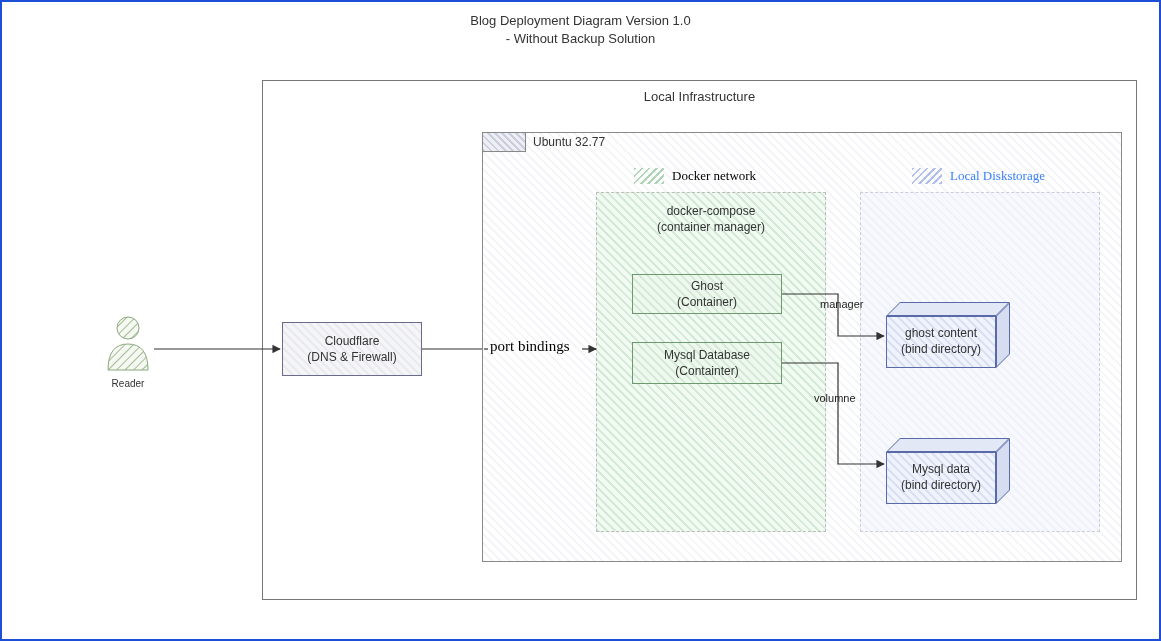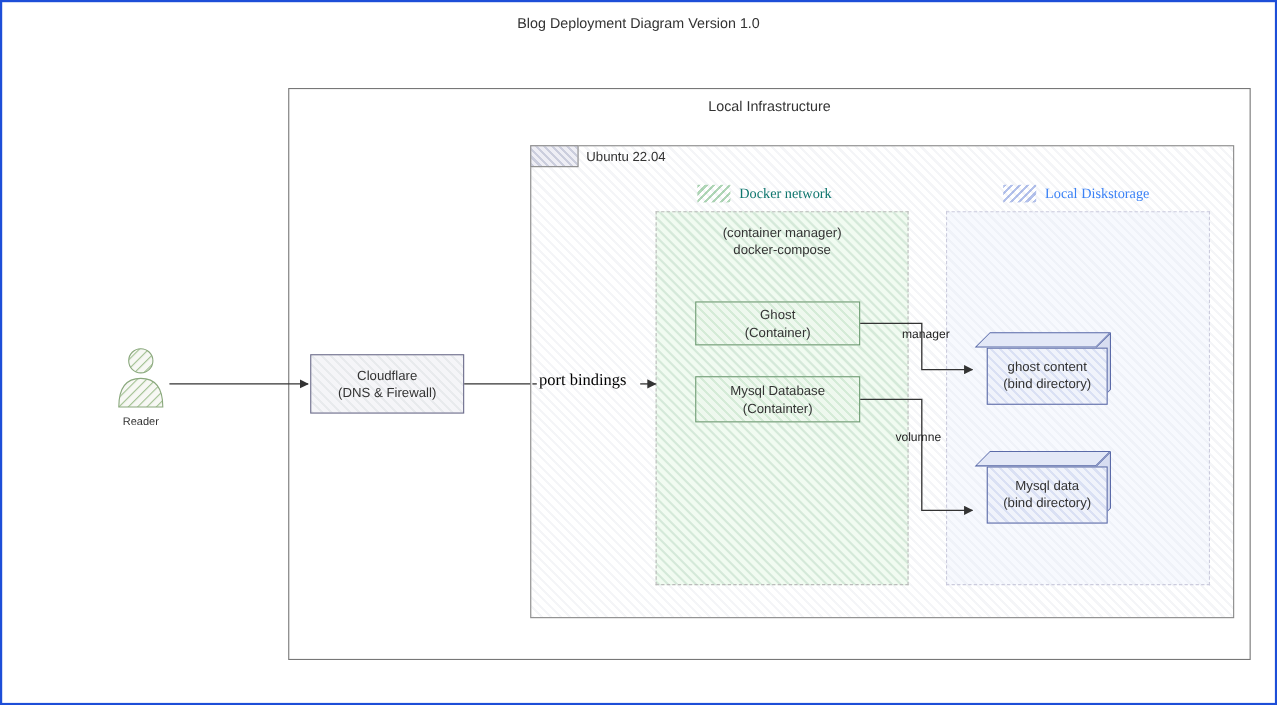--- a/index.html
+++ b/index.html
@@ -85,21 +85,21 @@
         transparent 5px);
   }
   .hatch-blue {
     background:
       repeating-linear-gradient(135deg,
         rgba(40,80,200,0.35) 0,
         rgba(40,80,200,0.35) 2px,
         transparent 2px,
         transparent 5px);
   }
-  .txt-green { color: #0f766e; }
+  .txt-green { color: #000000; }
   .txt-blue { color: #3b82f6; }
   
   .zone {
     position: absolute;
     border: 1px dashed #bbb;
   }
   .zone-docker {
     left: 594px; top: 190px;
     width: 230px; height: 340px;
     background:
@@ -184,42 +184,41 @@
         transparent 2px,
         transparent 6px),
       #f0f3fb;
     display: flex;
     align-items: center;
     justify-content: center;
     text-align: center;
     font-size: 12px;
     line-height: 1.3;
     padding: 3px;
-    margin-left: 11px;
   }
   .store .top {
     position: absolute;
     left: 0; top: 0;
     width: 110px; height: 14px;
     background: #e3e8f7;
     border: 1px solid #5a6aa8;
     transform: skewX(-45deg);
     transform-origin: bottom left;
   }
   .store .side {
     position: absolute;
     left: 110px; top: 14px;
     width: 14px; height: 52px;
     background: #d7ddf1;
     border: 1px solid #5a6aa8;
     transform: skewY(-45deg);
     transform-origin: top left;
   }
   .store-ghost { left: 884px; top: 300px; }
-  .store-mysql { left: 884px; top: 408px; }
+  .store-mysql { left: 884px; top: 436px; }
   
   .reader {
     position: absolute;
     left: 96px; top: 312px;
     width: 60px; text-align: center;
   }
   .reader svg { display: block; margin: 0 auto; }
   .reader .cap { margin-top: 6px; font-size: 10px; }
   
   .conn-label {
@@ -238,20 +237,21 @@
     pointer-events: none;
   }
 </style>
 </head>
 <body>
 
 <div class="canvas">
 
   <div class="title">
     <div>Blog Deployment Diagram Version 1.0</div>
+    <div>- Without Backup Solution</div>
   </div>
 
   <div class="reader">
     <svg width="48" height="58" viewBox="0 0 48 58">
       <defs>
         <pattern id="hatchP" width="6" height="6" patternUnits="userSpaceOnUse" patternTransform="rotate(45)">
           <rect width="6" height="6" fill="#f7f8f4"></rect>
           <line x1="0" y1="0" x2="0" y2="6" stroke="#9fbf8f" stroke-width="2"></line>
         </pattern>
       </defs>
@@ -267,36 +267,36 @@
       <div>(DNS &amp; Firewall)</div>
     </div>
   </div>
 
   <div class="frame frame-infra">
     <div class="tab">Local Infrastructure</div>
   </div>
 
   <div class="frame frame-ubuntu">
     <div class="corner"></div>
-    <div class="lbl">Ubuntu 22.04</div>
+    <div class="lbl">Ubuntu 32.77</div>
   </div>
 
   <div class="hatch-head" style="left:632px; top:166px;">
     <span class="hatch-swatch hatch-green"></span>
     <span class="txt-green">Docker network</span>
   </div>
   <div class="hatch-head" style="left:910px; top:166px;">
     <span class="hatch-swatch hatch-blue"></span>
     <span class="txt-blue">Local Diskstorage</span>
   </div>
 
   <div class="zone zone-docker">
     <div class="ztitle">
+      <div>docker-compose</div>
       <div>(container manager)</div>
-      <div>docker-compose</div>
     </div>
   </div>
   <div class="zone zone-local"></div>
 
   <div class="box box-mysql">
     <div>
       <div>Mysql Database</div>
       <div>(Containter)</div>
     </div>
   </div>

